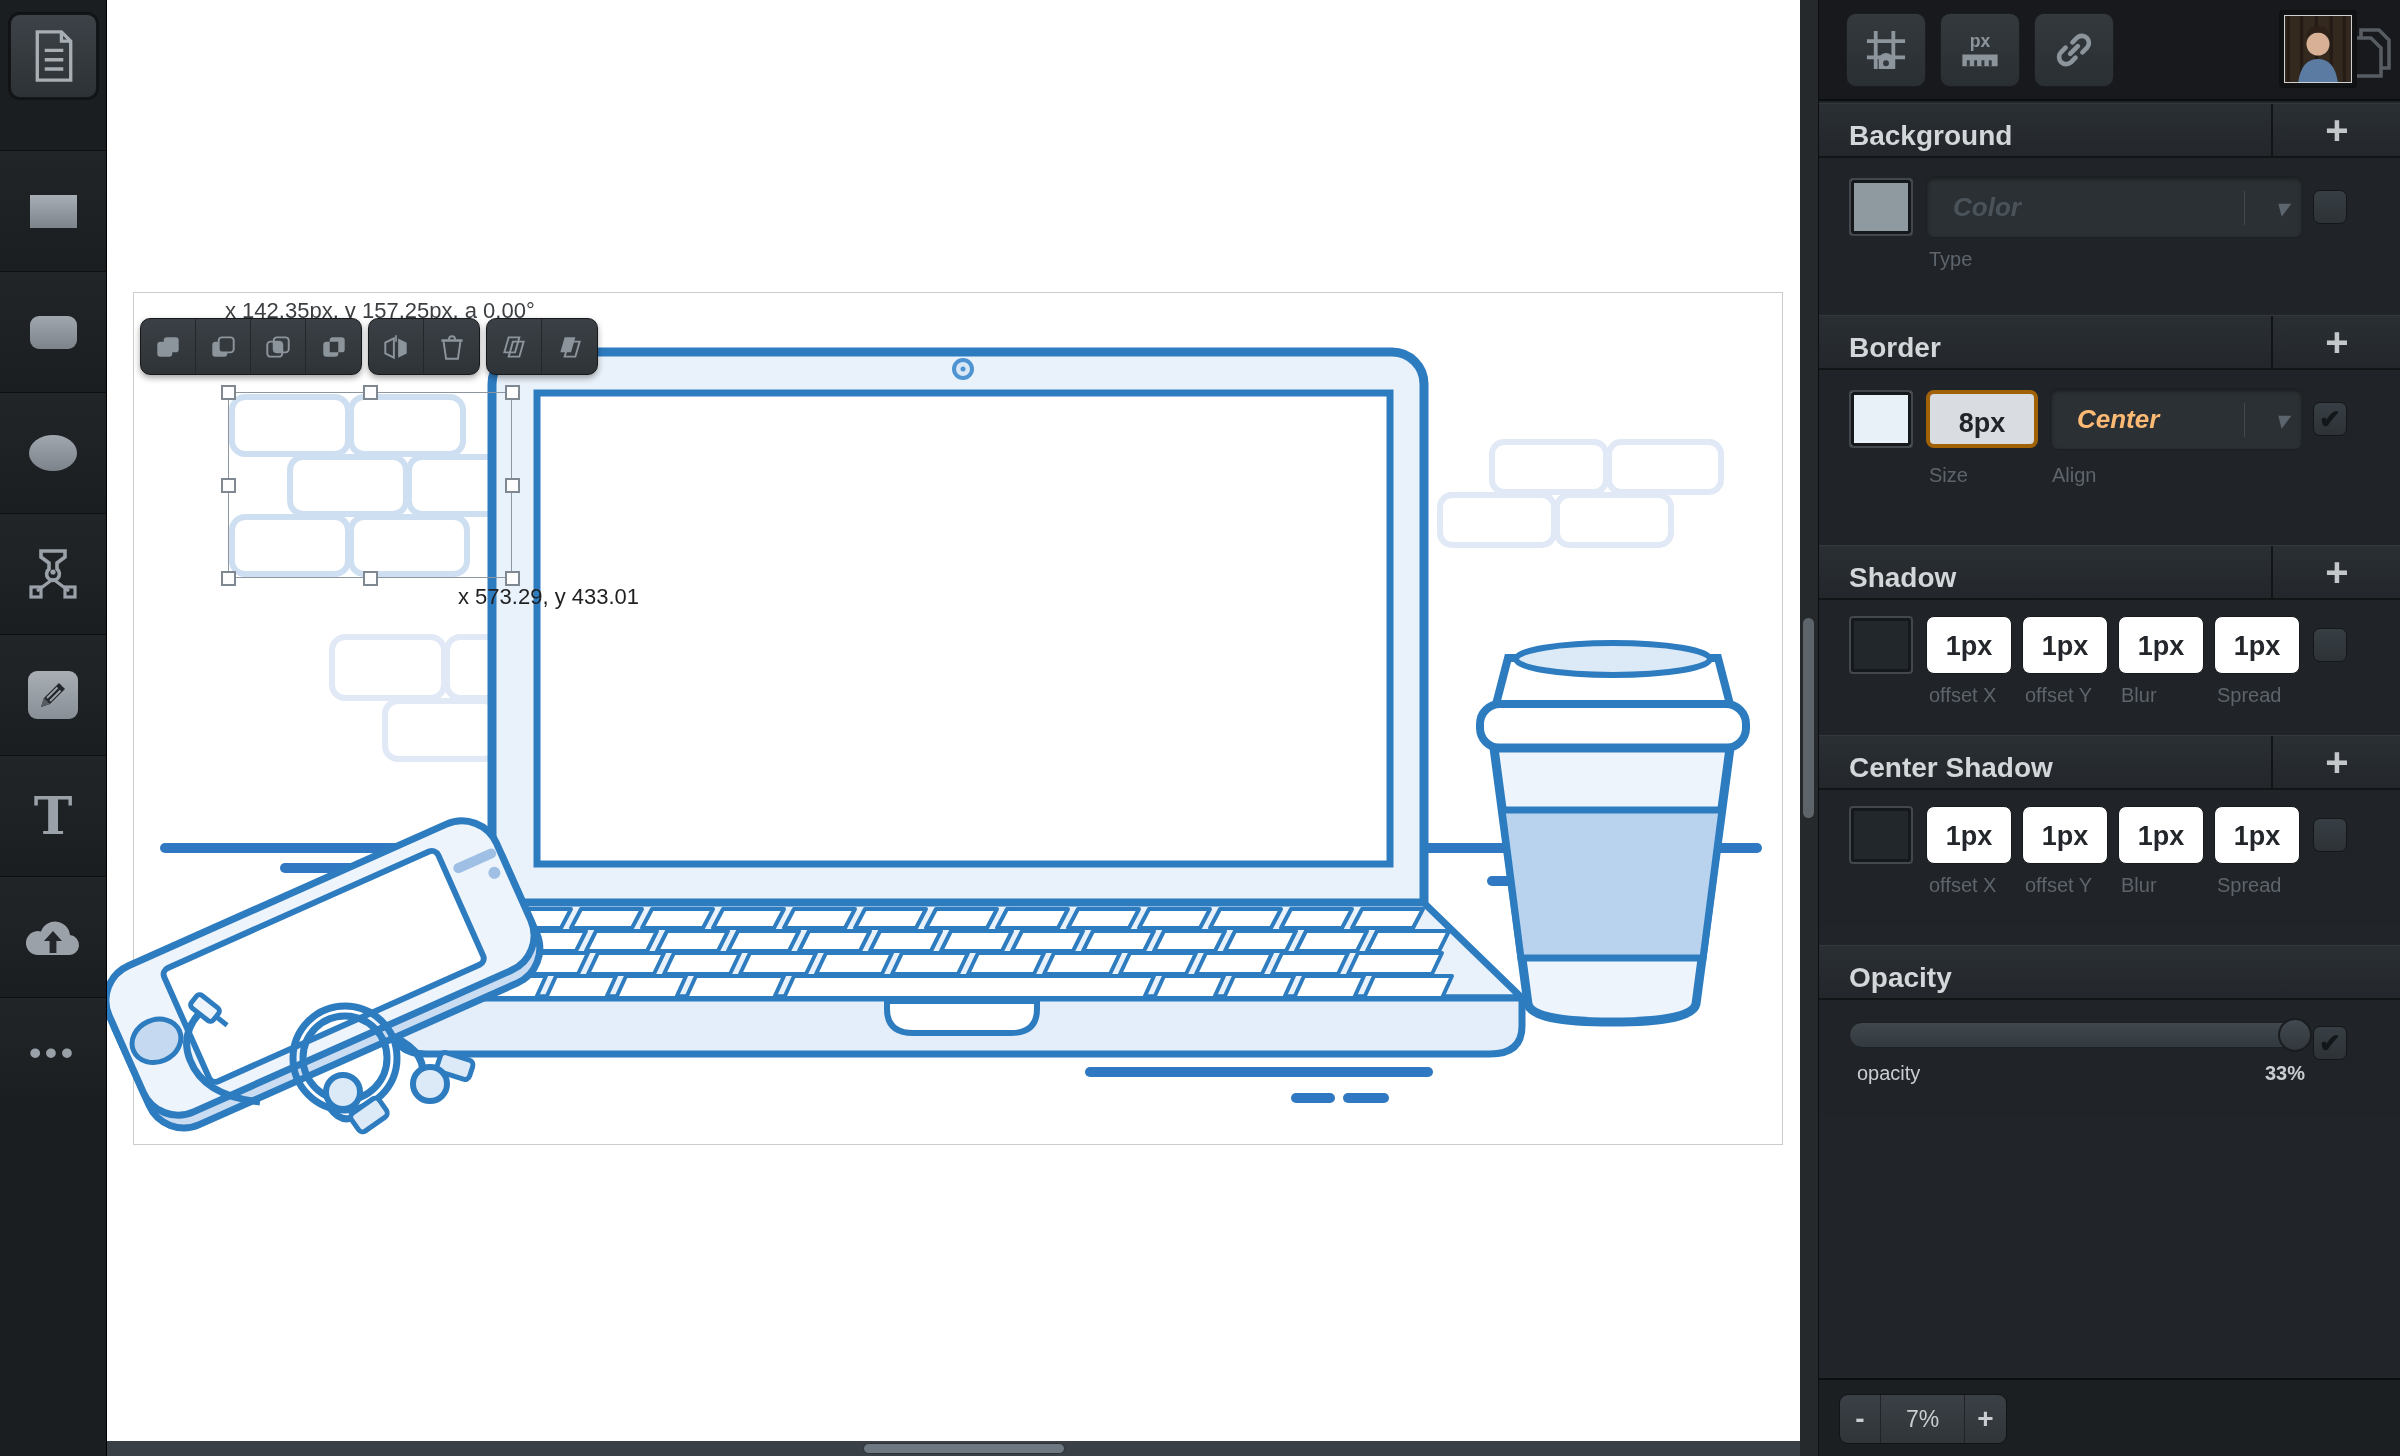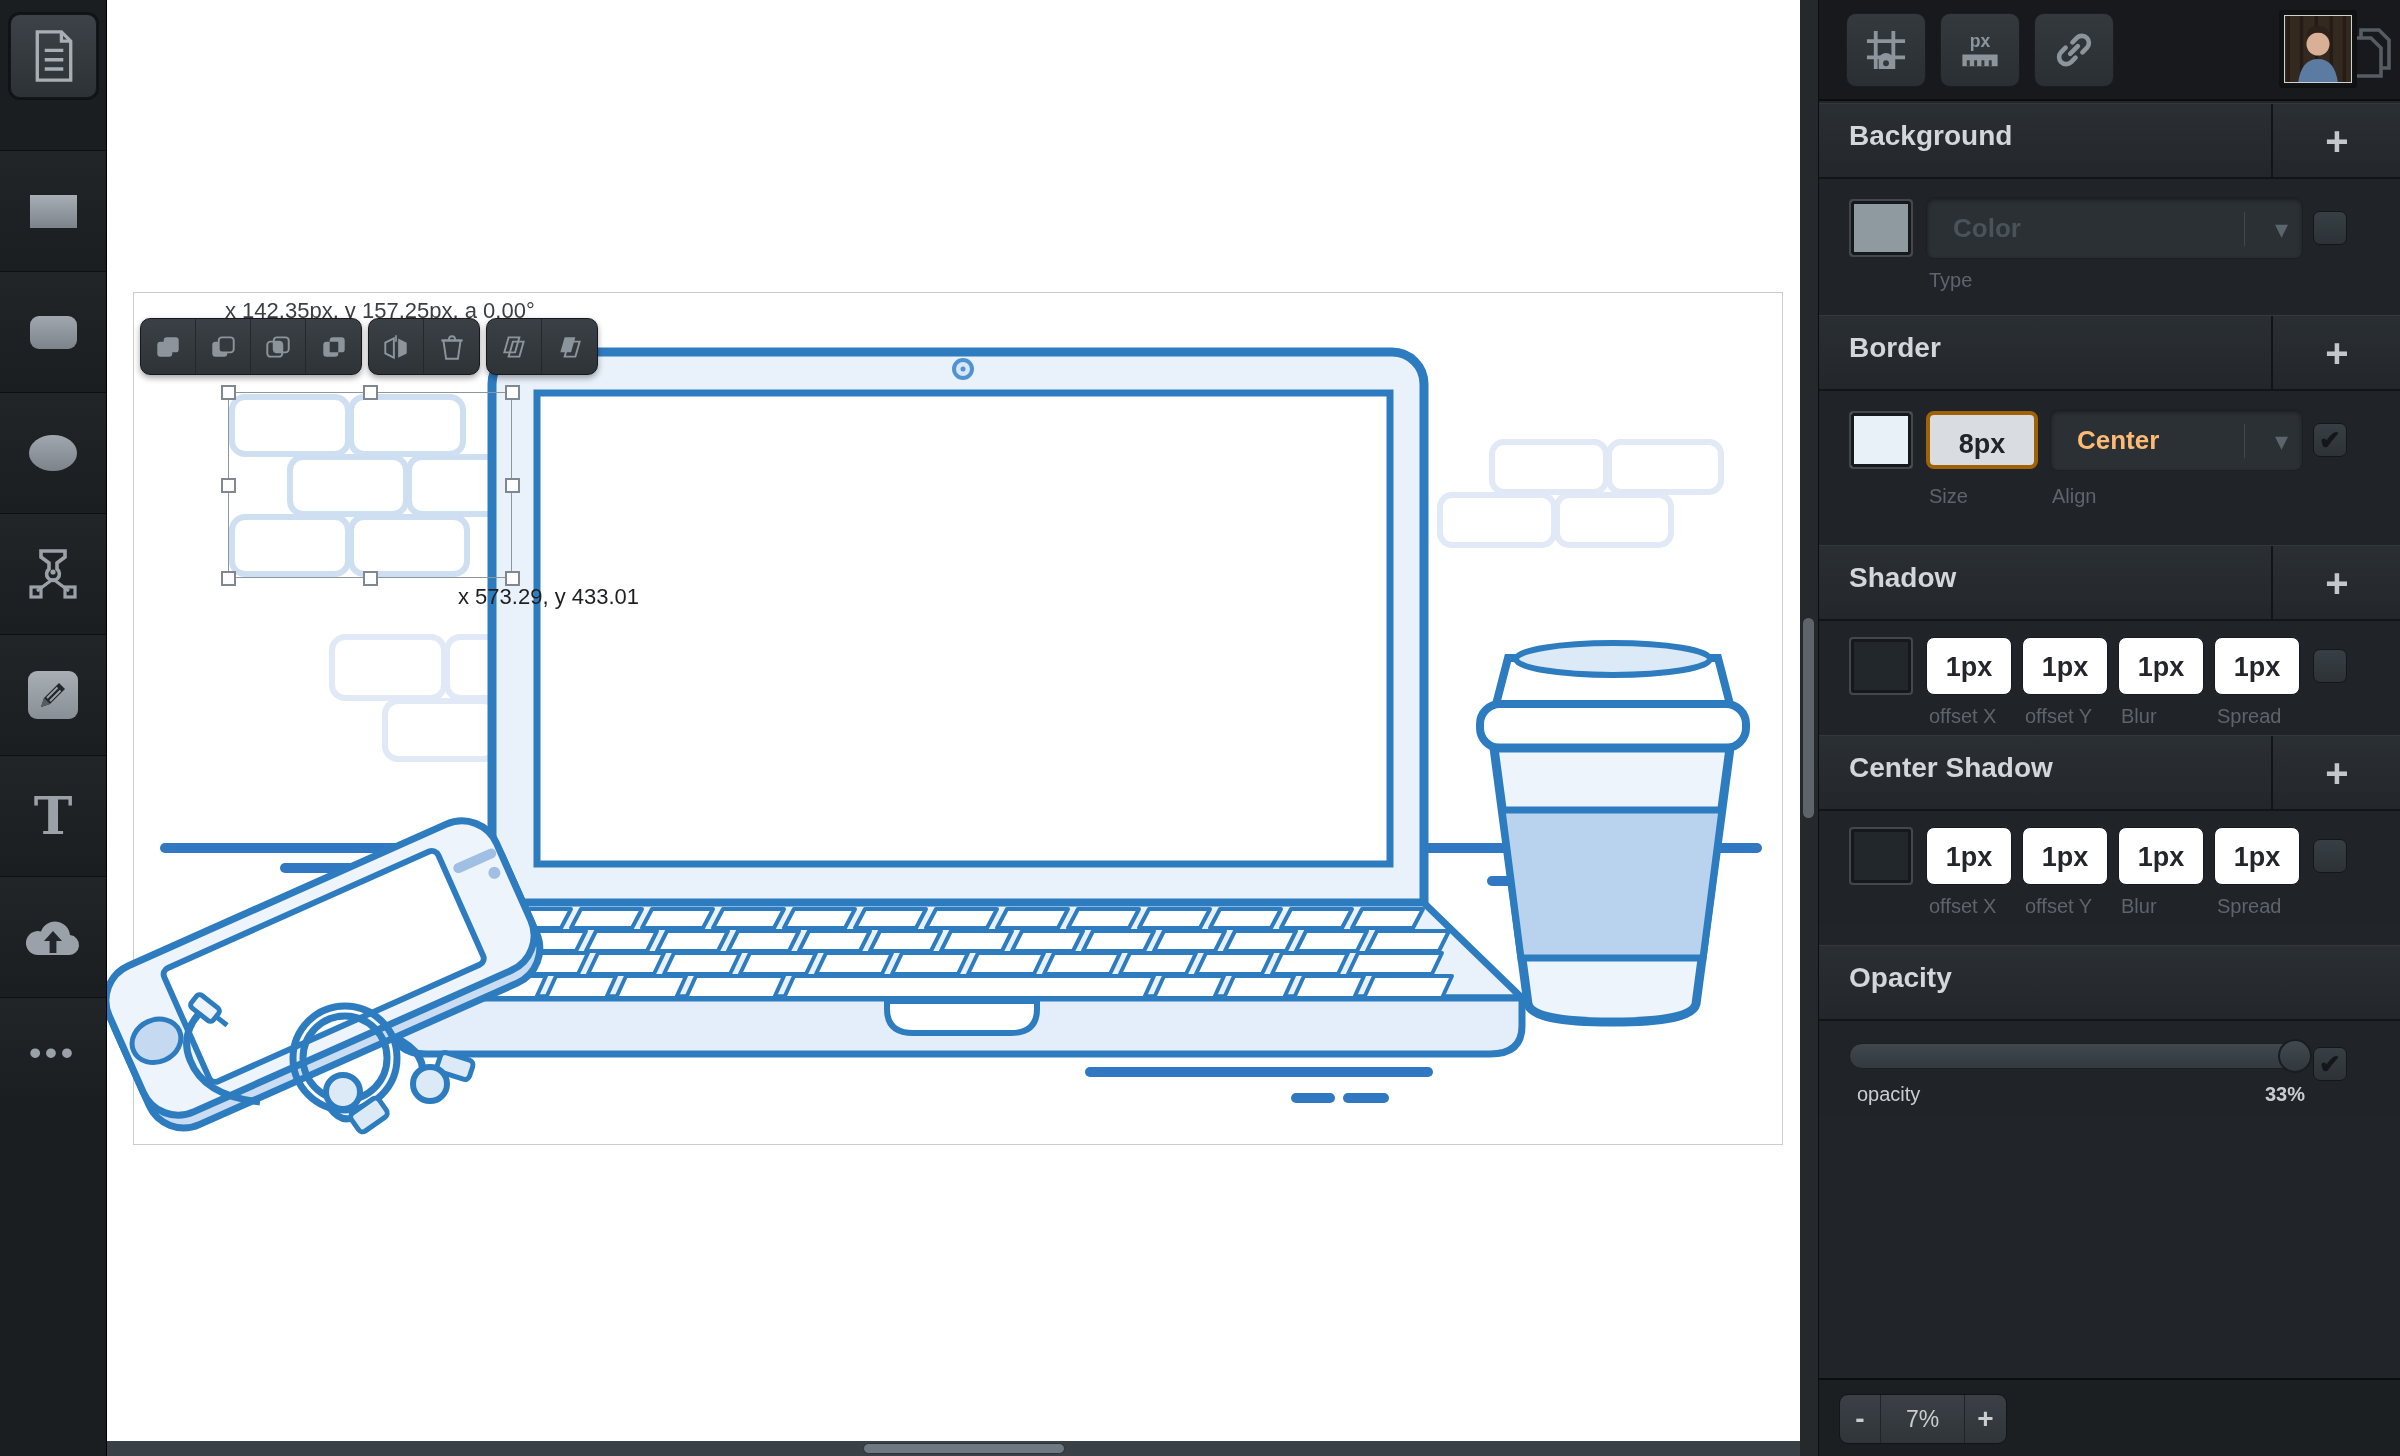--- a/index.html
+++ b/index.html
@@ -61,32 +61,32 @@
     background:linear-gradient(#34393e,#2a2f33); border:1px solid #1b1e21;
     display:flex; align-items:center; justify-content:center; }
   #avatar-wrap { position:absolute; left:452px; top:8px; width:130px; height:84px; }
   #pages-ic { position:absolute; left:74px; top:16px; }
   #avatar { position:absolute; left:8px; top:2px; width:78px; height:78px;
     border:2px solid #0e1012; border-radius:4px; background:#101214; padding:3px; }
   #avatar .photo { width:100%; height:100%; border:1px solid #cfd2d4;
     background:linear-gradient(#433629,#2a211a); position:relative; overflow:hidden; }
 
   .section { position:absolute; left:0; width:582px; background:#202428; }
-  .sec-head { position:relative; height:76px; background:linear-gradient(#2a2f33,#23272b);
+  .sec-head { position:relative; height:55px; background:linear-gradient(#2a2f33,#23272b);
     border-top:1px solid #33383c; border-bottom:2px solid #121416; }
   .sec-title { position:absolute; left:30px; top:16px; font-size:28px; font-weight:bold; color:#d4d7d9; }
   .add-cell { position:absolute; right:0; top:0; width:130px; height:100%;
     border-left:2px solid #121416; display:flex; align-items:center; justify-content:center; }
   .plus { font-size:40px; font-weight:bold; color:#c3c7ca; line-height:1; }
   .sec-body { position:relative; }
 
   .swatch { position:absolute; left:30px; width:64px; height:58px; border-radius:4px;
     border:2px solid #42484d; box-shadow:inset 0 0 0 3px #16191c; }
   .dropdown { position:absolute; height:62px; background:#2b3034; border:1px solid #1c2023;
-    border-radius:8px; box-shadow:inset 0 2px 4px rgba(0,0,0,.4); }
+    border-radius:8px; box-shadow:inset 0 2px 4px rgba(0,0,0,.4);font-style:italic; }
   .dd-text { position:absolute; left:26px; top:15px; font-size:26px; font-weight:bold; color:#4b535a; }
   .dd-caret { position:absolute; right:14px; top:14px; width:44px; height:34px;
     border-left:1px solid #41474c; color:#5c656d; font-size:26px; text-align:right; line-height:34px; }
   .inputbox { position:absolute; height:58px; border-radius:8px; text-align:center;
     font-weight:bold; font-size:27px; line-height:58px; }
   .in-light { background:#d9dde1; color:#212529; border:4px solid #a16207; }
   .in-gray { background:#ffffff; color:#23272b; border:1px solid #16191c; }
   .checkbox { position:absolute; right:54px; width:34px; height:34px; border-radius:7px;
     background:linear-gradient(#383f44,#2c3236); border:1px solid #14171a;
     text-align:center; line-height:32px; font-size:26px; font-weight:bold; color:#14171a; }

